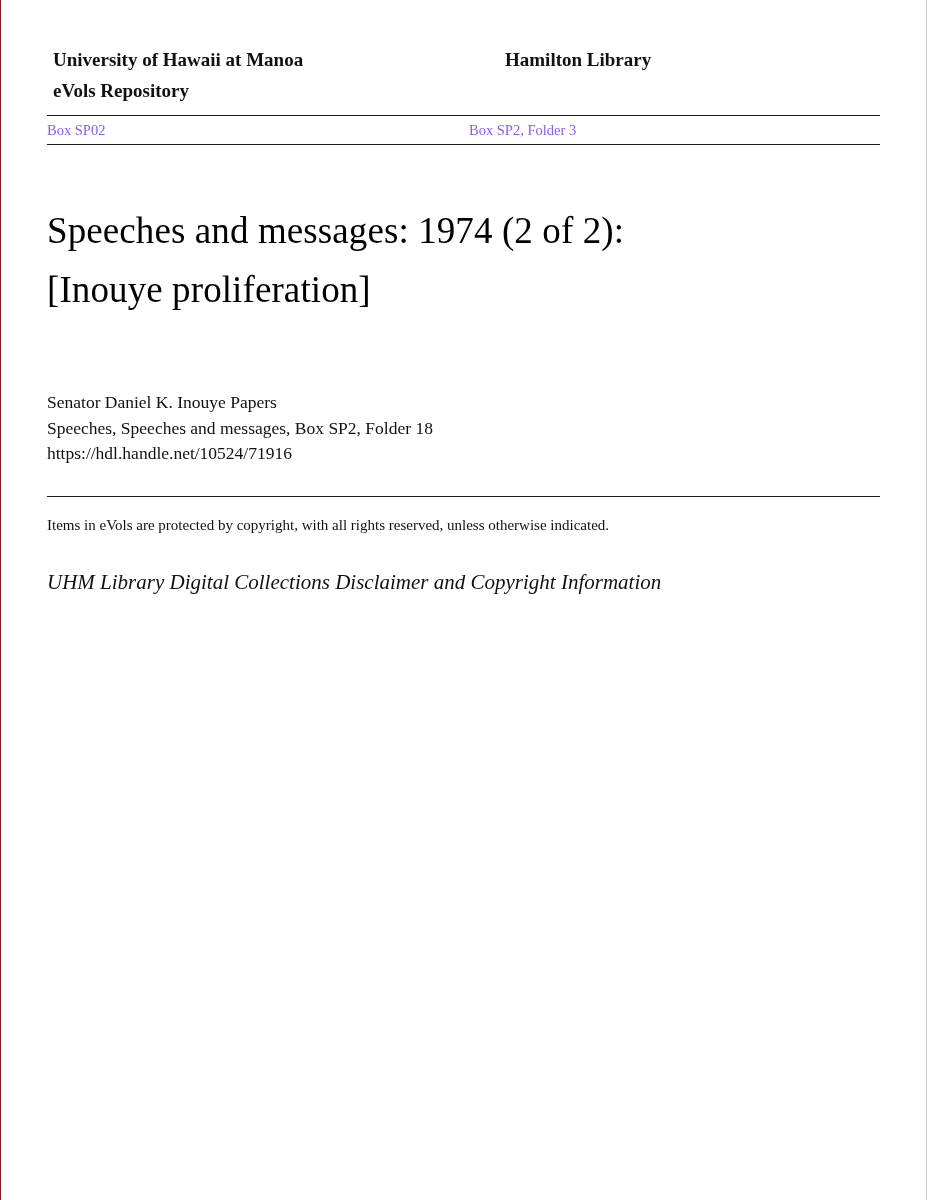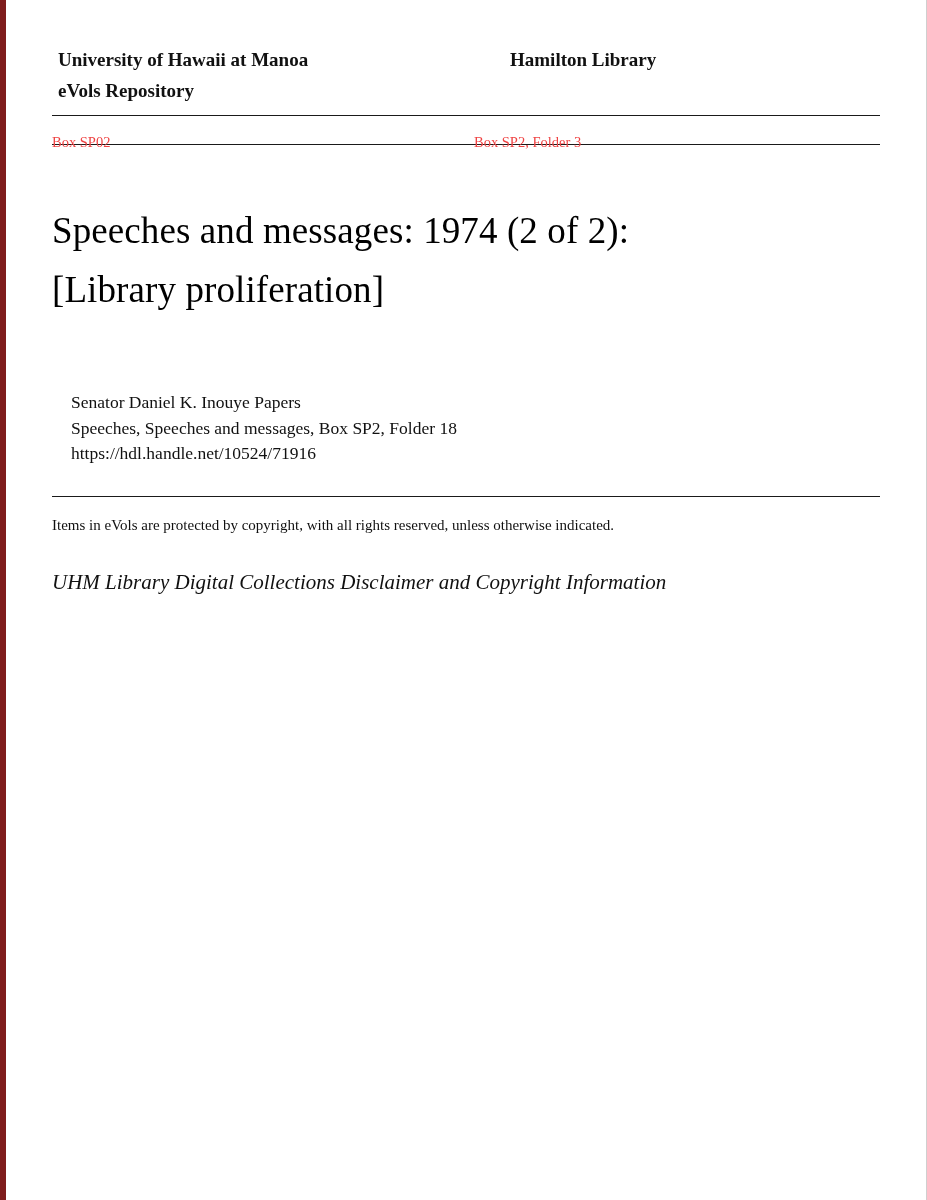--- a/index.html
+++ b/index.html
@@ -11,21 +11,21 @@
     font-family: "Liberation Serif", serif;
   }
   .page {
     position: relative;
     width: 927px;
     height: 1200px;
     background: #ffffff;
     margin: 0 auto;
     overflow: hidden;
     box-sizing: border-box;
-    border-left: 6px solid #7f1d1d;
+    border-left: 1px solid #7f1d1d;
     border-right: 1px solid #cfcfcf;
   }
   .content {
     position: absolute;
     left: 46px;
     right: 46px;
     top: 0;
   }
 
   
@@ -69,43 +69,41 @@
   }
   .box-row .col-left {
     width: 422px;
     flex: 0 0 422px;
   }
   .box-row .col-right {
     flex: 1 1 auto;
   }
   .box-text {
     font-size: 14.5px;
-    color: #ef4444;
+    color: #8b5cf6;
     line-height: 28px;
-    margin-top: 12px;
   }
 
   
   .title {
     margin-top: 56px;
     font-size: 37px;
     line-height: 59px;
     color: #000000;
     font-weight: normal;
     letter-spacing: 0.1px;
   }
   .title .line {
     display: block;
     white-space: nowrap;
   }
 
   
   .citation {
     margin-top: 71px;
-    margin-left: 19px;
   }
   .citation .line {
     font-size: 17.5px;
     line-height: 25.6px;
     color: #111111;
   }
 
   .rule-mid {
     margin-top: 29px;
   }
@@ -155,21 +153,21 @@
         <div class="col-right">
           <div class="box-text">Box SP2, Folder 3</div>
         </div>
       </div>
 
       <hr class="rule">
     </div>
 
     <h1 class="title">
       <span class="line">Speeches and messages: 1974 (2 of 2):</span>
-      <span class="line">[Library proliferation]</span>
+      <span class="line">[Inouye proliferation]</span>
     </h1>
 
     <div class="citation">
       <div class="line">Senator Daniel K. Inouye Papers</div>
       <div class="line">Speeches, Speeches and messages, Box SP2, Folder 18</div>
       <div class="line">https://hdl.handle.net/10524/71916</div>
     </div>
 
     <hr class="rule rule-mid">
 

